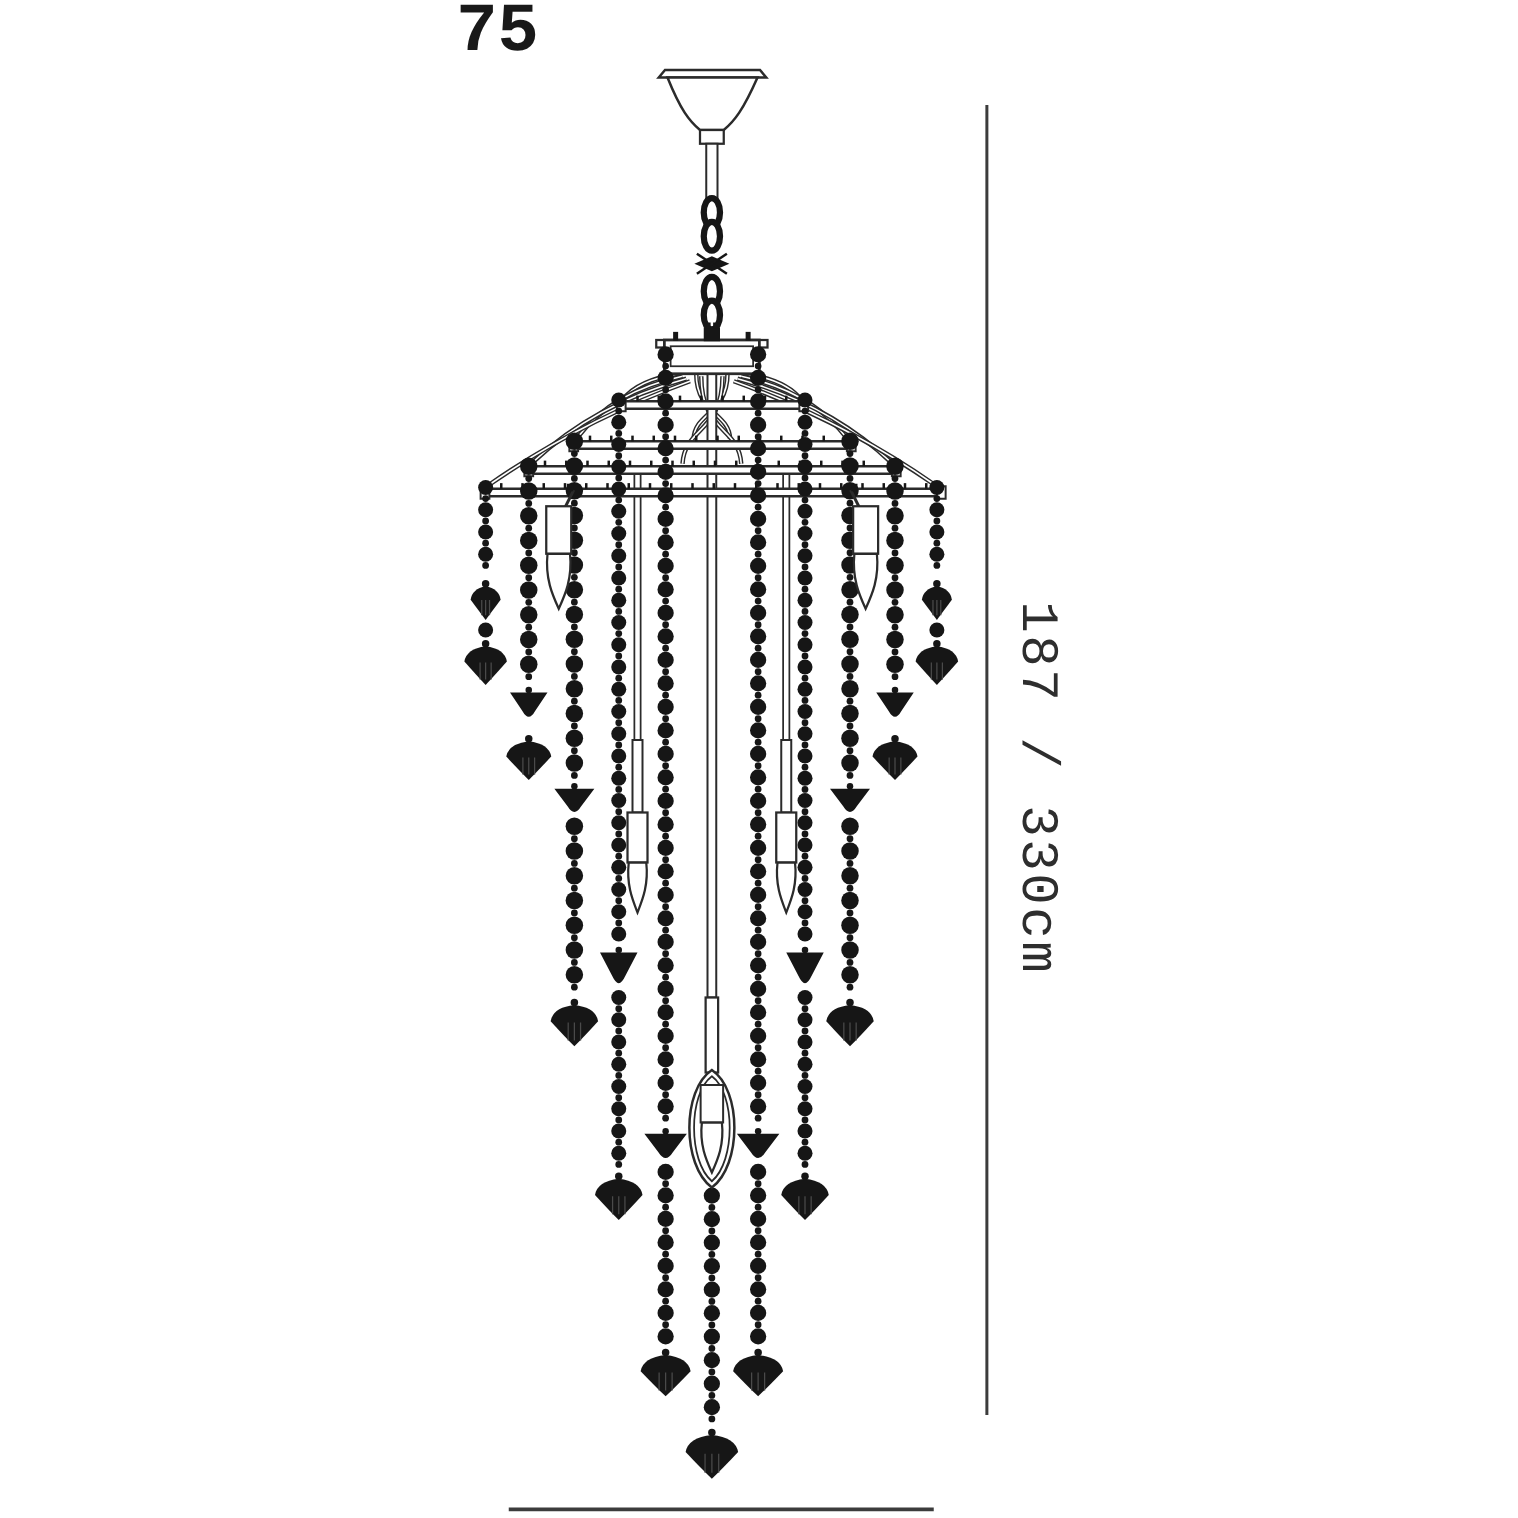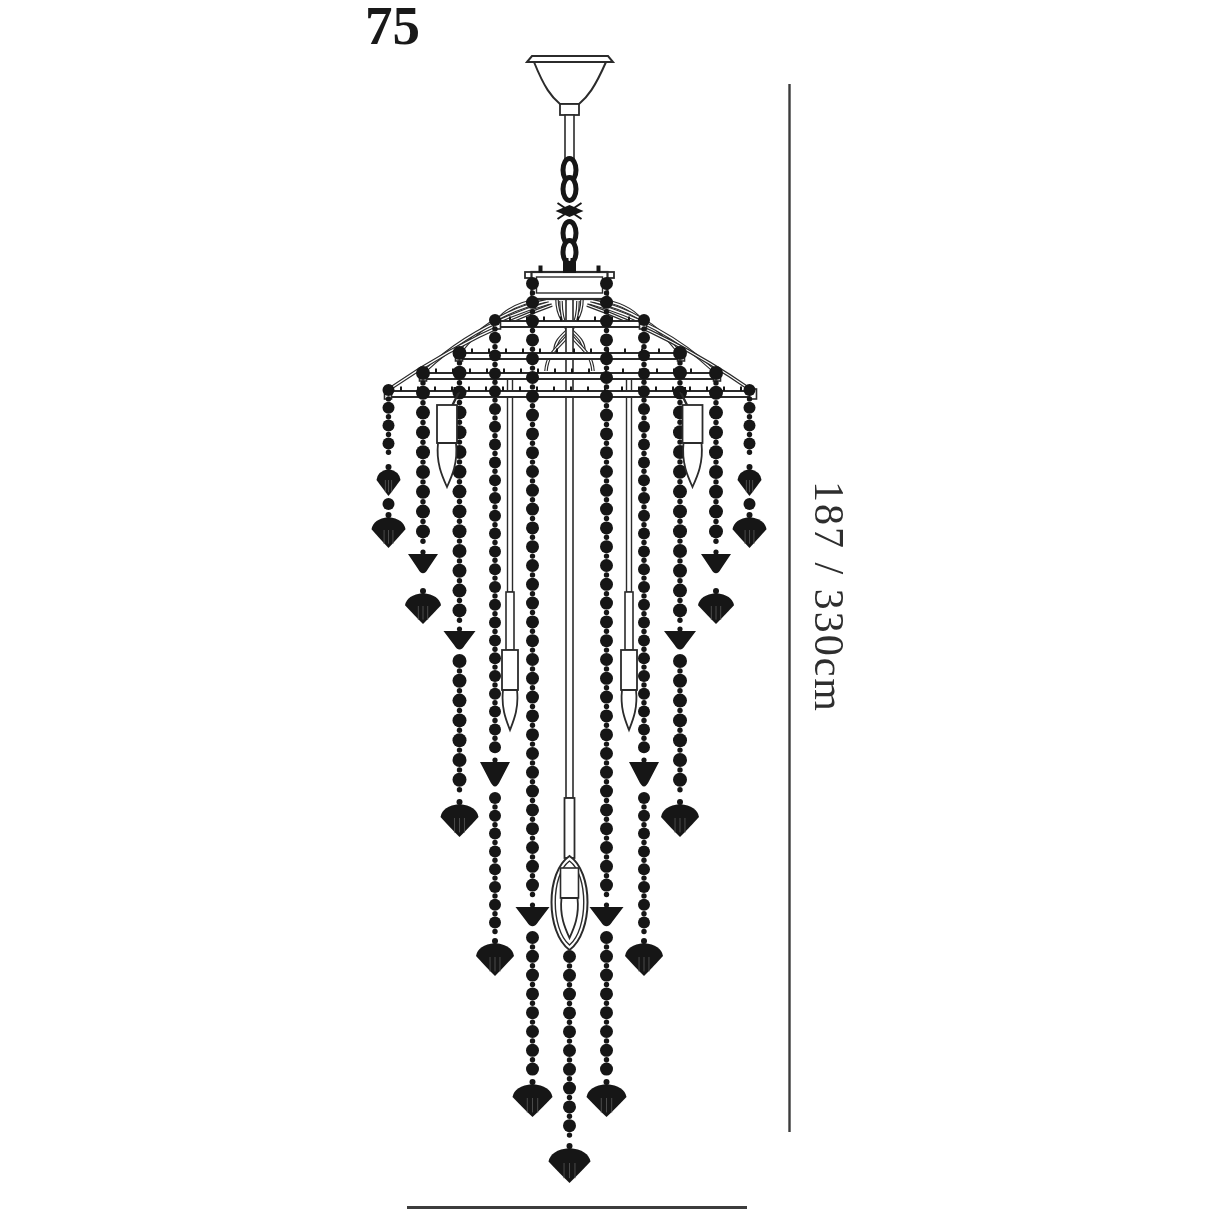--- a/index.html
+++ b/index.html
@@ -1,17 +1,17 @@
 <!DOCTYPE html>
 <html><head>
 <meta charset="utf-8">
 <style>
   html,body{margin:0;padding:0;background:#fff;}
   .stage{position:relative;width:978px;height:1214px;background:#fff;overflow:hidden;
-         font-family:Liberation Serif, serif;padding-left:29px;}
+         font-family:Liberation Mono, monospace;padding-left:29px;}
   .stage svg{position:absolute;left:0;top:0;}
   .page-label{position:absolute;left:365px;top:-6px;font-size:55px;font-weight:700;
               color:#191919;letter-spacing:0;}
   .dim-label{position:absolute;left:853px;top:481px;transform:rotate(90deg);
              transform-origin:0 0;font-size:42px;color:#2e2e2e;letter-spacing:2px;
              white-space:nowrap;}
 </style>
 </head>
 <body>
 

